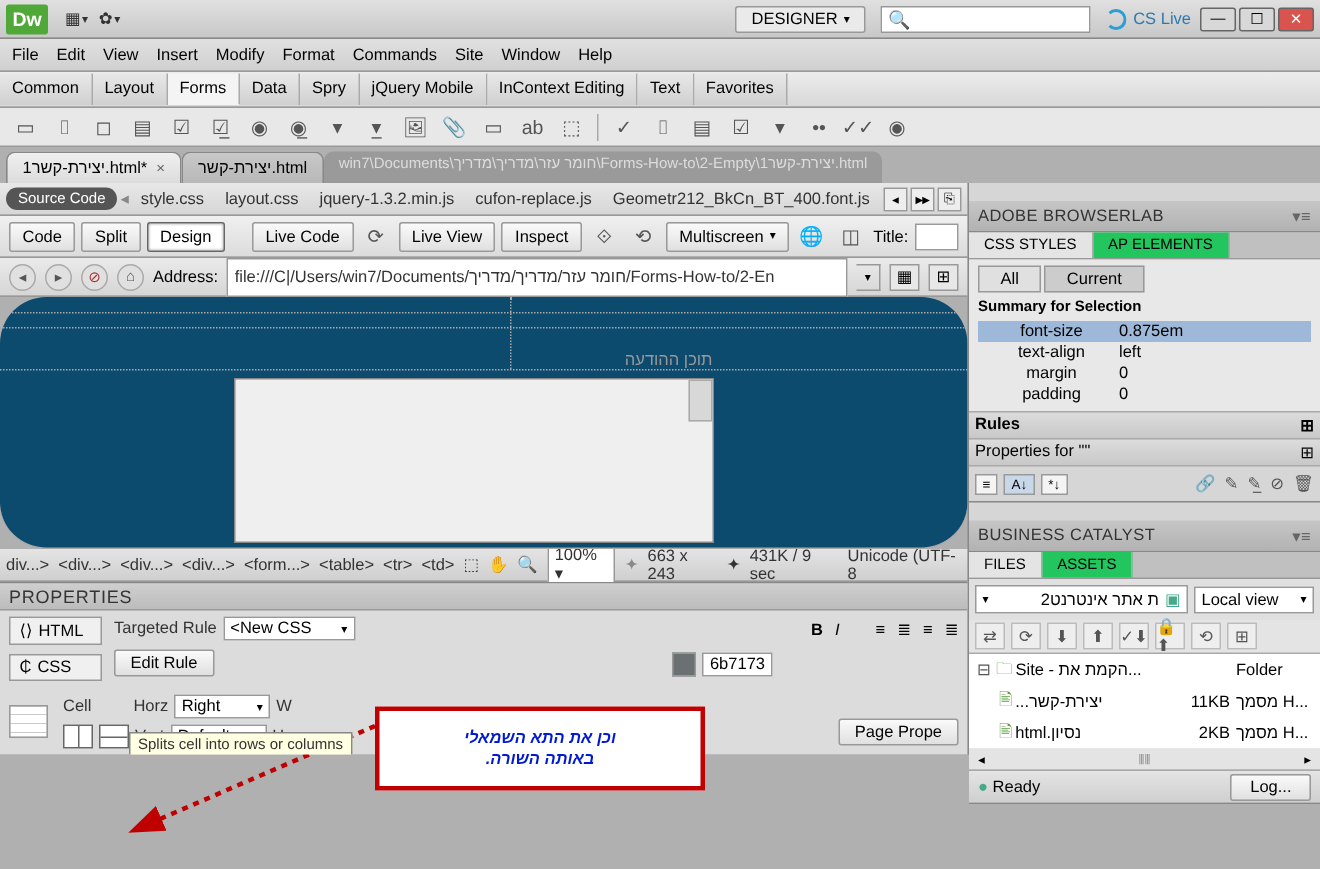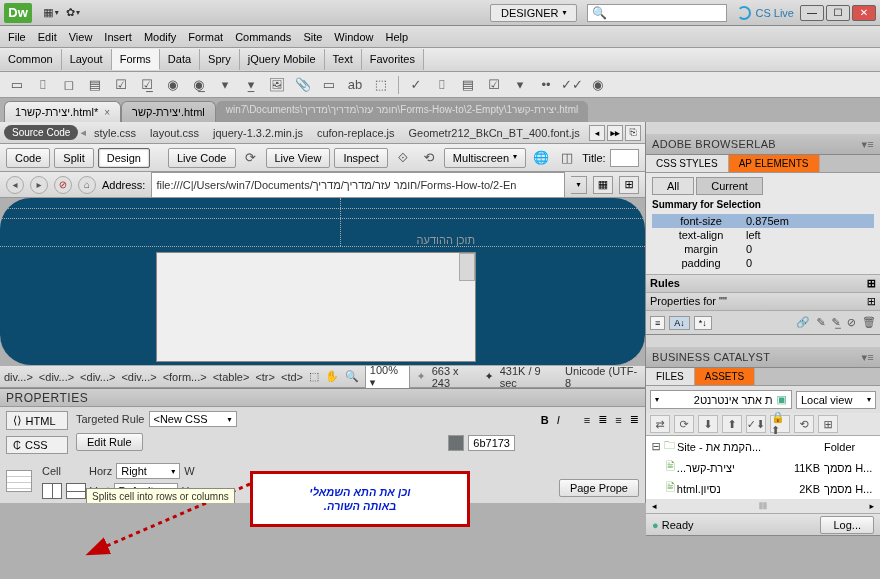--- a/index.html
+++ b/index.html
@@ -131,21 +131,21 @@
 .col-size { width:40px; padding:2px 4px; border-right:1px solid #aaa; text-align:right; font-weight:bold;}
 .col-type { width:56px; padding:2px 4px; font-weight:bold;}
 .file-row { display:flex; font-size:10px; padding:1px 4px; align-items:center; }
 .tree-ico { width:12px; display:inline-block; text-align:center; color:#555; }
 .folder-ico { color:#5a9e3e; margin:0 2px; }
 .file-ico { color:#5a9e3e; margin:0 2px; }
 .status-bar { display:flex; align-items:center; justify-content:space-between; padding:3px 6px; height:22px; background:linear-gradient(#e4e4e4,#cfcfcf); border-top:1px solid #aaa; font-size:10px; }
 .log-btn { border:1px solid #999; background:linear-gradient(#fafafa,#e0e0e0); padding:2px 12px; border-radius:2px; }
 
 .subtab-row { display:flex; background:#c0c0c0; border-bottom:1px solid #999; }
-.subtab { padding:3px 10px; font-size:10px; background:#f97316; border-right:1px solid #aaa; }
+.subtab { padding:3px 10px; font-size:10px; background:#22c55e; border-right:1px solid #aaa; }
 .subtab.active { background:#e4e4e4; }
 </style>
 </head>
 <body>
 
 <div class="titlebar">
   <div class="dw-logo">Dw</div>
   <span class="title-icon">▦<span class="title-dd">▾</span></span>
   <span class="title-icon">✿<span class="title-dd">▾</span></span>
   <div class="title-spacer"></div>
@@ -181,20 +181,21 @@
 </div>
 
 <div class="insertbar">
   <div class="insert-tabs">
     <div class="insert-tab">Common</div>
     <div class="insert-tab">Layout</div>
     <div class="insert-tab active">Forms</div>
     <div class="insert-tab">Data</div>
     <div class="insert-tab">Spry</div>
     <div class="insert-tab">jQuery Mobile</div>
+    <div class="insert-tab">InContext Editing</div>
     <div class="insert-tab">Text</div>
     <div class="insert-tab">Favorites</div>
   </div>
 </div>
 
 <div class="icon-row">
   <div class="tb-icon">▭</div>
   <div class="tb-icon">⌷</div>
   <div class="tb-icon">◻</div>
   <div class="tb-icon">▤</div>

